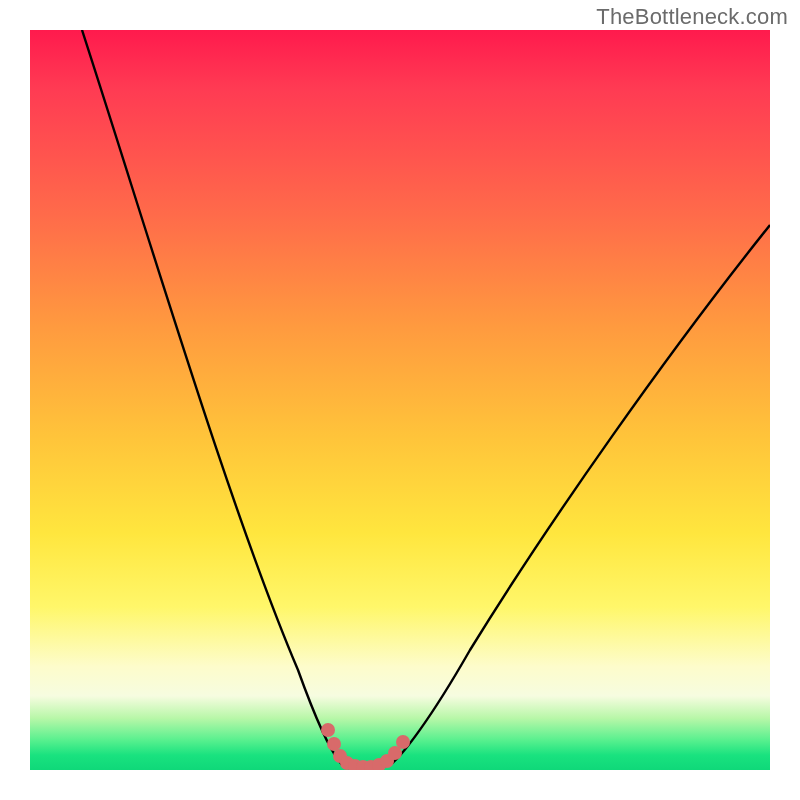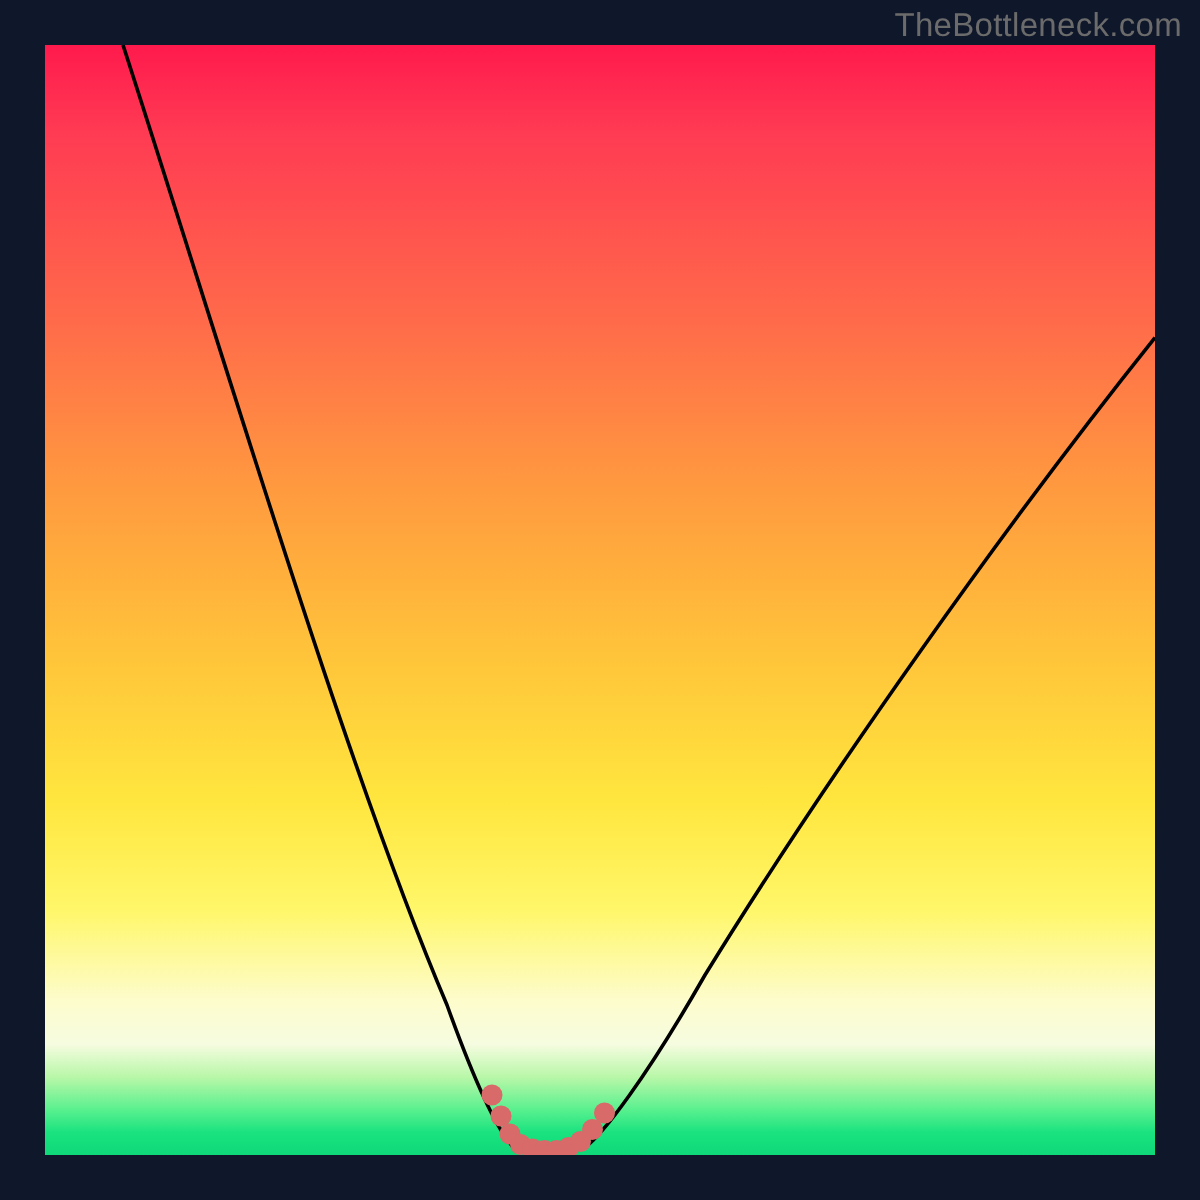--- a/index.html
+++ b/index.html
@@ -10,21 +10,21 @@
     background: #000;
     overflow: hidden;
     font-family: Arial, Helvetica, sans-serif;
   }
   .frame {
     position: absolute;
     top: 0;
     left: 0;
     width: 800px;
     height: 800px;
-    background: #0f172a;
+    background: #ffffff;
   }
   .plot-area {
     position: absolute;
     top: 30px;
     left: 30px;
     width: 740px;
     height: 740px;
     
     background: linear-gradient(
       to bottom,

